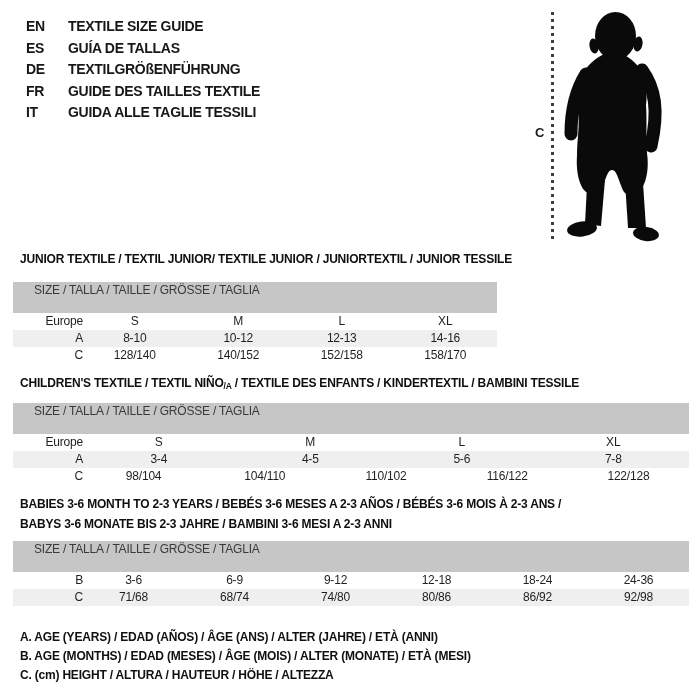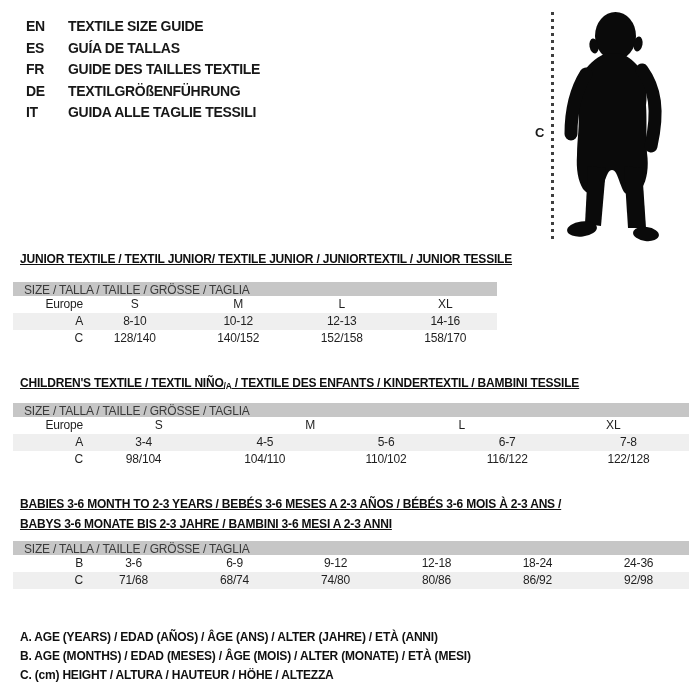--- a/index.html
+++ b/index.html
@@ -16,28 +16,28 @@
   
   .dotted-line{
     position:absolute;left:551px;top:12px;width:3px;height:231px;
     background:repeating-linear-gradient(to bottom,#3f3f3f 0 3px,transparent 3px 7px);
   }
   .c-label{position:absolute;left:535px;top:125px;font-weight:700;font-size:13px;color:#1a1a1a;}
   .silhouette{position:absolute;left:562px;top:8px;}
   
   .tbl-title{
     position:absolute;left:20px;font-weight:700;font-size:12px;letter-spacing:-0.2px;
-    color:#0f0f0f;line-height:15px;white-space:nowrap;text-decoration:underline;
+    color:#0f0f0f;line-height:15px;white-space:nowrap;
   }
   .subscript{font-size:8.5px;vertical-align:-2px;font-weight:700;}
   
   .size-table{position:absolute;left:13px;}
   .bar{
-    height:14px;line-height:17px;background:#c6c6c6;color:#3a3a3a;
-    font-size:12px;letter-spacing:-0.2px;padding-left:11px;
+    height:31px;line-height:17px;background:#c6c6c6;color:#3a3a3a;
+    font-size:12px;letter-spacing:-0.2px;padding-left:21px;
   }
   .trow{display:flex;height:17px;line-height:17px;font-size:12px;letter-spacing:-0.2px;color:#1f1f1f;}
   .trow .lbl{width:70px;padding-left:8px;box-sizing:border-box;text-align:right;}
   .trow .val{flex:1;text-align:center;}
   .shaded{background:#efefef;}
   
   .legend{position:absolute;left:20px;top:628px;font-weight:700;font-size:12px;letter-spacing:-0.2px;color:#101010;line-height:19px;}
 </style>
 </head>
 <body>
@@ -47,26 +47,26 @@
   <div class="languages">
     <div class="lang-row">
       <span class="lang-code">EN</span>
       <span class="lang-label">TEXTILE SIZE GUIDE</span>
     </div>
     <div class="lang-row">
       <span class="lang-code">ES</span>
       <span class="lang-label">GUÍA DE TALLAS</span>
     </div>
     <div class="lang-row">
+      <span class="lang-code">DE</span>
+      <span class="lang-label">TEXTILGRÖßENFÜHRUNG</span>
+    </div>
+    <div class="lang-row">
       <span class="lang-code">FR</span>
       <span class="lang-label">GUIDE DES TAILLES TEXTILE</span>
-    </div>
-    <div class="lang-row">
-      <span class="lang-code">DE</span>
-      <span class="lang-label">TEXTILGRÖßENFÜHRUNG</span>
     </div>
     <div class="lang-row">
       <span class="lang-code">IT</span>
       <span class="lang-label">GUIDA ALLE TAGLIE TESSILI</span>
     </div>
   </div>
 
   <div class="dotted-line"></div>
   <div class="c-label">C</div>
   <svg class="silhouette" width="106" height="236" viewBox="0 0 106 236" aria-hidden="true">
@@ -136,21 +136,20 @@
       <div class="val">S</div>
       <div class="val">M</div>
       <div class="val">L</div>
       <div class="val">XL</div>
     </div>
     <div class="trow shaded">
       <div class="lbl">A</div>
       <div class="val">3-4</div>
       <div class="val">4-5</div>
       <div class="val">5-6</div>
-      <div class="val">6-7</div>
       <div class="val">7-8</div>
     </div>
     <div class="trow">
       <div class="lbl">C</div>
       <div class="val">98/104</div>
       <div class="val">104/110</div>
       <div class="val">110/102</div>
       <div class="val">116/122</div>
       <div class="val">122/128</div>
     </div>

